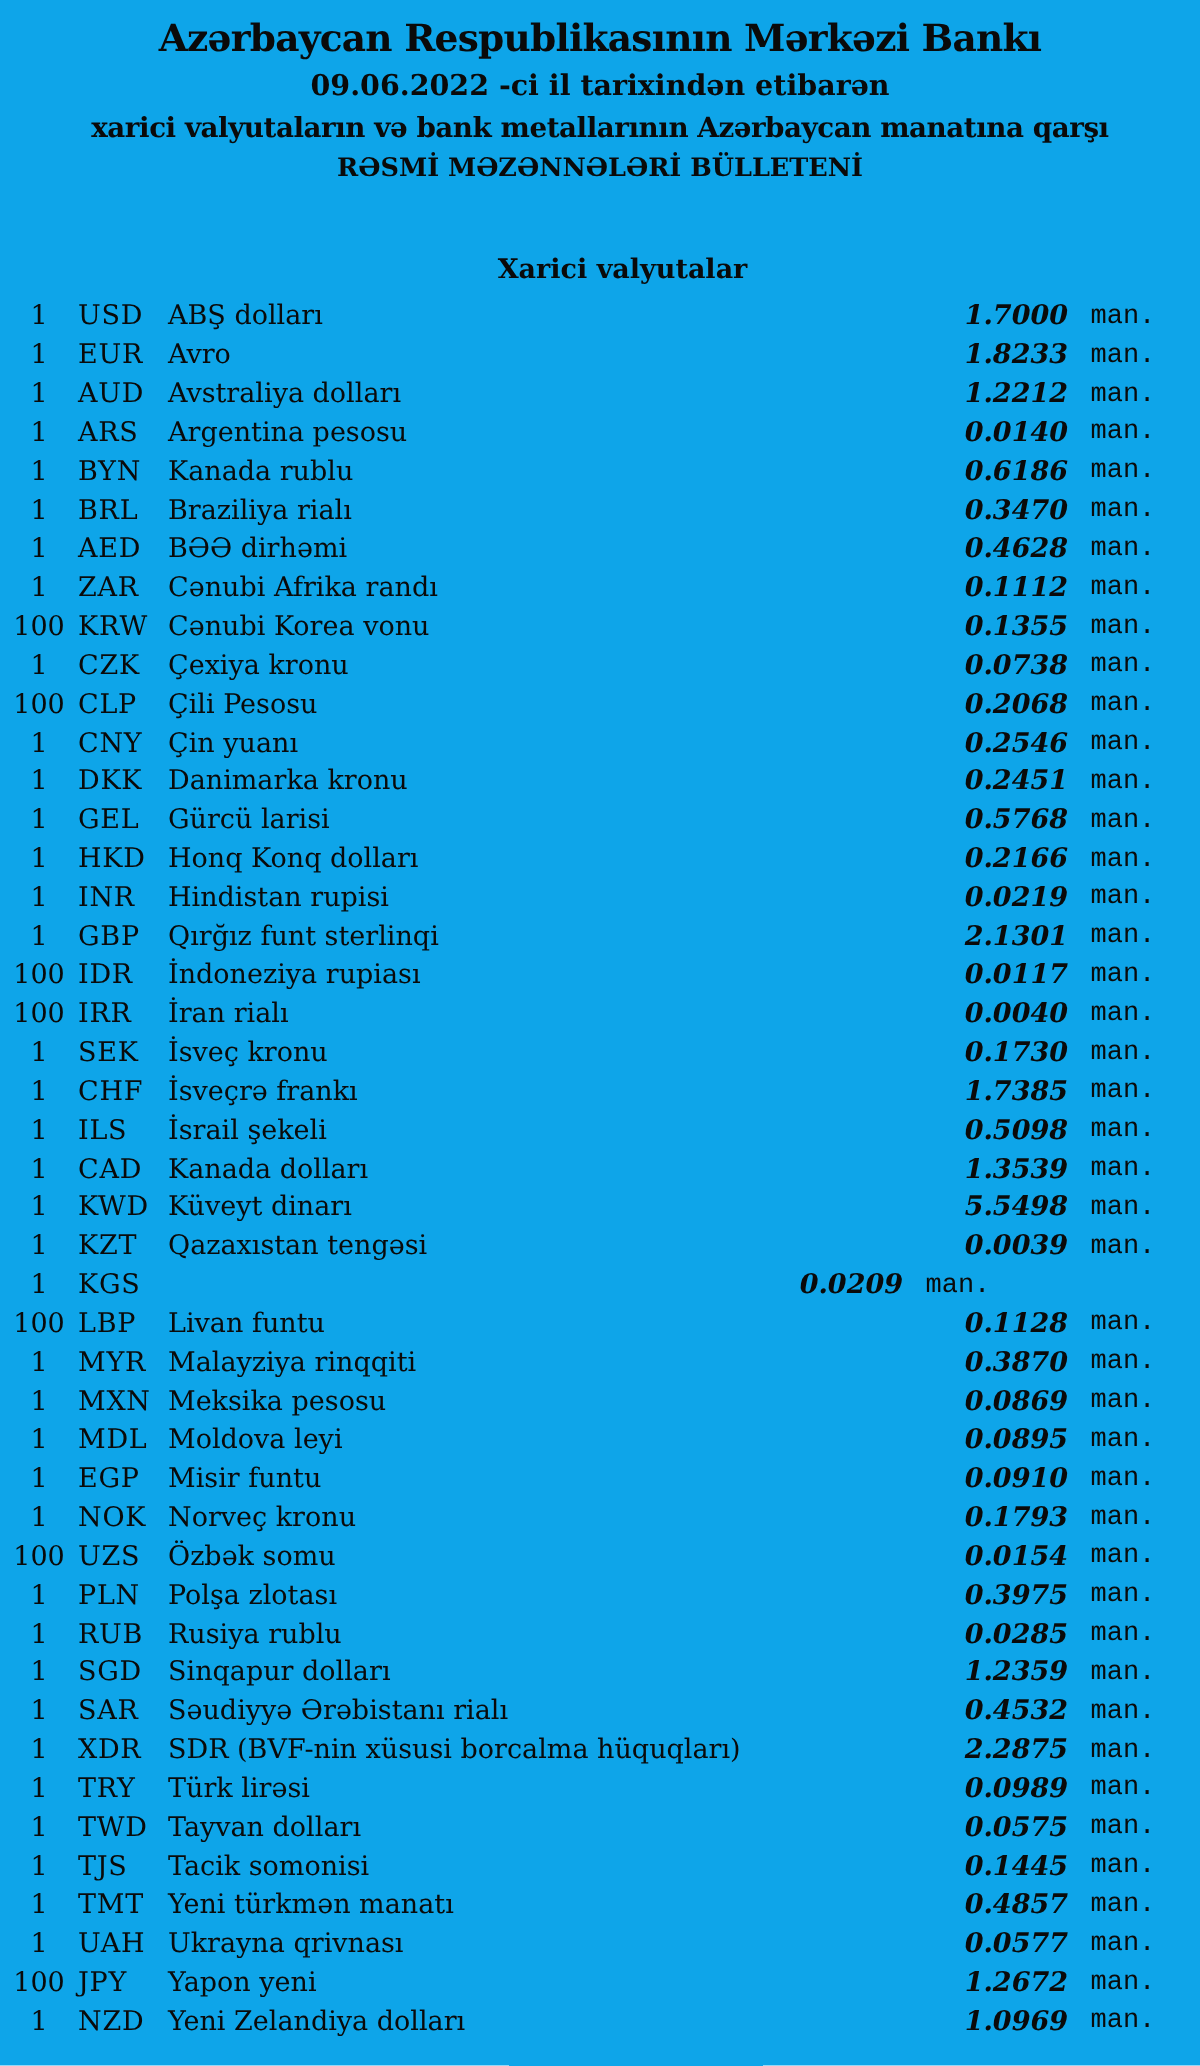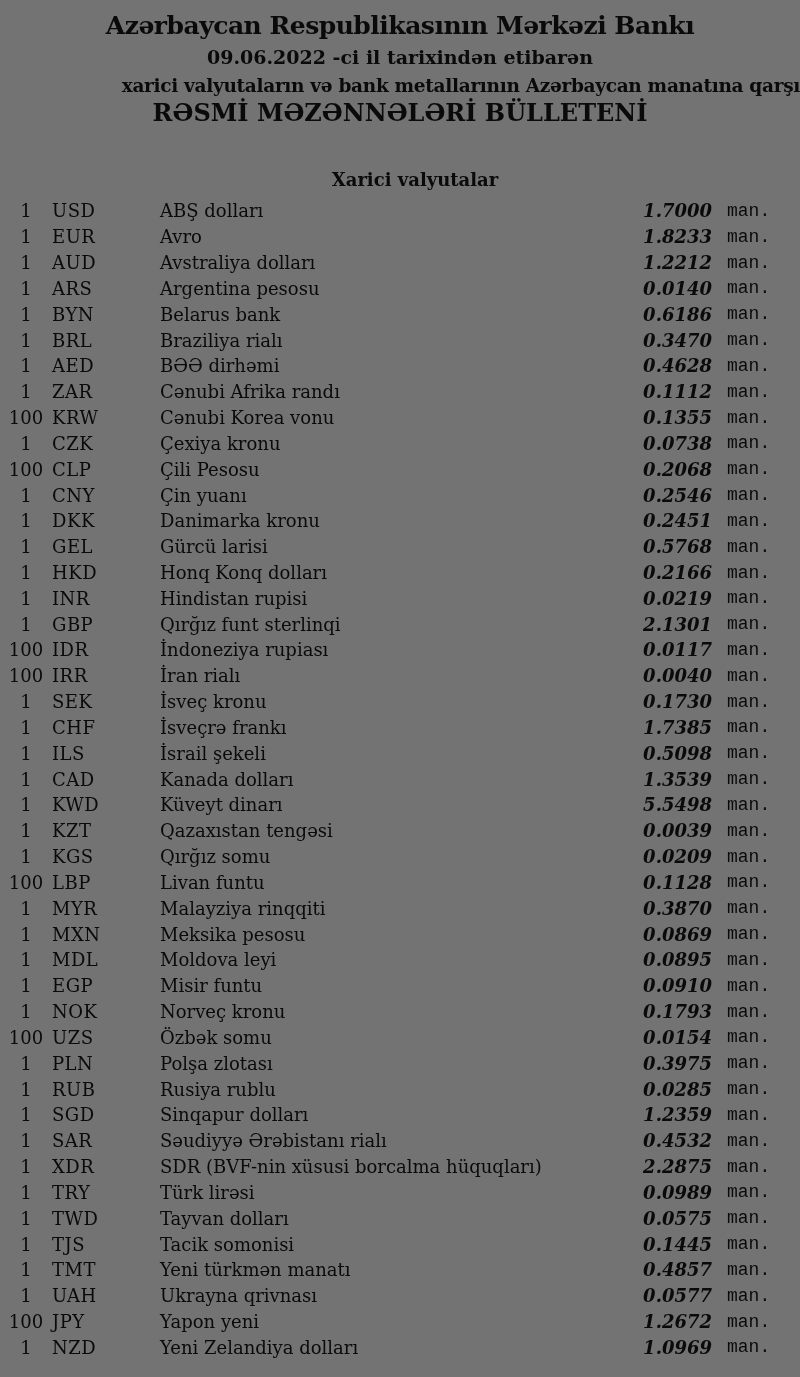--- a/index.html
+++ b/index.html
@@ -1,19 +1,19 @@
 <!DOCTYPE html>
 <html><head>
 <meta charset="utf-8">
 <style>
   html, body { margin: 0; padding: 0; background: #ffffff; }
   .page {
     width: 800px;
     height: 1377px;
-    background: #737373;
+    background: #0ea5e9;
     color: #0a0a0a;
     font-family: "DejaVu Serif", "Liberation Serif", serif;
     overflow: hidden;
     margin: 0 auto;
     position: relative;
   }
   .hdr { text-align: center; }
   .title {
     padding-top: 9px;
     font-size: 25px;
@@ -25,24 +25,23 @@
     font-size: 19px;
     font-weight: bold;
     line-height: 29px;
     text-align: center;
   }
   .subtitle {
     font-size: 18.5px;
     font-weight: bold;
     line-height: 27px;
     letter-spacing: -0.3px;
-    text-align: right;
   }
   .bulletin {
-    font-size: 24px;
+    font-size: 17px;
     font-weight: bold;
     line-height: 27px;
   }
   .section-title {
     margin-top: 42px;
     text-align: center;
     font-size: 18px;
     font-weight: bold;
     line-height: 24px;
     padding-left: 30px;
@@ -50,21 +49,21 @@
   .table { margin-top: 6px; }
   .row {
     display: grid;
     grid-template-columns: 52px 52px 1fr 110px 88px;
     height: 25.84px;
     align-items: center;
     font-size: 18px;
   }
   .qty  { text-align: center; }
   .code { text-align: left; letter-spacing: 0.5px; }
-  .name { padding-left: 8px; white-space: nowrap; margin-left: 48px; }
+  .name { padding-left: 8px; white-space: nowrap; }
   .rate { text-align: right; font-weight: bold; font-style: italic; }
   .unit { padding-left: 15px; font-family: Liberation Mono, monospace; }
 </style>
 </head>
 <body>
 
 <div class="page">
   <div class="hdr">
     <div class="title">Azərbaycan Respublikasının Mərkəzi Bankı</div>
     <div class="date-line">09.06.2022 -ci il tarixindən etibarən</div>
@@ -99,21 +98,21 @@
       <div class="row">
         <span class="qty">1</span>
         <span class="code">ARS</span>
         <span class="name">Argentina pesosu</span>
         <span class="rate">0.0140</span>
         <span class="unit">man.</span>
       </div>
       <div class="row">
         <span class="qty">1</span>
         <span class="code">BYN</span>
-        <span class="name">Belarus bank</span>
+        <span class="name">Kanada rublu</span>
         <span class="rate">0.6186</span>
         <span class="unit">man.</span>
       </div>
       <div class="row">
         <span class="qty">1</span>
         <span class="code">BRL</span>
         <span class="name">Braziliya rialı</span>
         <span class="rate">0.3470</span>
         <span class="unit">man.</span>
       </div>
@@ -246,21 +245,20 @@
       <div class="row">
         <span class="qty">1</span>
         <span class="code">KZT</span>
         <span class="name">Qazaxıstan tengəsi</span>
         <span class="rate">0.0039</span>
         <span class="unit">man.</span>
       </div>
       <div class="row">
         <span class="qty">1</span>
         <span class="code">KGS</span>
-        <span class="name">Qırğız somu</span>
         <span class="rate">0.0209</span>
         <span class="unit">man.</span>
       </div>
       <div class="row">
         <span class="qty">100</span>
         <span class="code">LBP</span>
         <span class="name">Livan funtu</span>
         <span class="rate">0.1128</span>
         <span class="unit">man.</span>
       </div>

